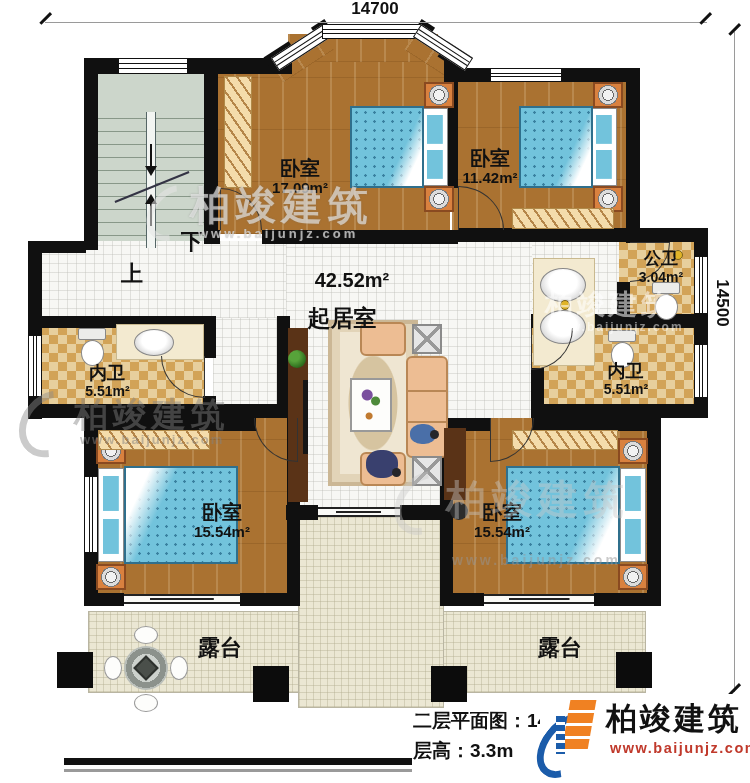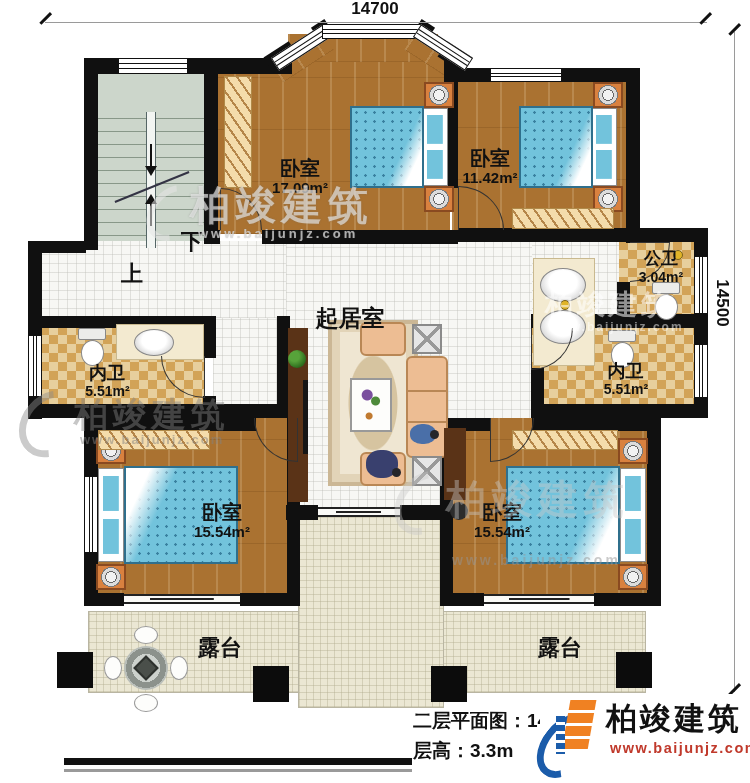--- a/index.html
+++ b/index.html
@@ -232,21 +232,22 @@
   <div class="door" style="left:490px;top:418px;width:44px;height:44px;border-left:1.5px solid #333;border-right:1.5px solid #333;border-bottom:1.5px solid #333;border-bottom-right-radius:100%"></div>
 
   <div class="lbl" style="left:240px;top:158px;width:120px;font-size:20px">卧室</div>
   <div class="lbl" style="left:240px;top:180px;width:120px;font-size:15px">17.09m²</div>
   <div class="lbl" style="left:430px;top:148px;width:120px;font-size:20px">卧室</div>
   <div class="lbl" style="left:430px;top:170px;width:120px;font-size:15px">11.42m²</div>
   <div class="lbl" style="left:625px;top:250px;width:72px;font-size:17px">公卫</div>
   <div class="lbl" style="left:625px;top:270px;width:72px;font-size:14px">3.04m²</div>
   <div class="lbl" style="left:62px;top:364px;width:90px;font-size:18px">内卫</div>
   <div class="lbl" style="left:60px;top:384px;width:95px;font-size:14px">5.51m²</div>
-  <div class="lbl" style="left:288px;top:306px;width:124px;font-size:23px">起居室</div>
+  <div class="lbl" style="left:290px;top:270px;width:124px;font-size:20px">42.52m²</div>
+  <div class="lbl" style="left:280px;top:306px;width:124px;font-size:23px">起居室</div>
   <div class="lbl" style="left:578px;top:362px;width:95px;font-size:18px">内卫</div>
   <div class="lbl" style="left:576px;top:382px;width:100px;font-size:14px">5.51m²</div>
   <div class="lbl" style="left:162px;top:502px;width:120px;font-size:20px">卧室</div>
   <div class="lbl" style="left:162px;top:524px;width:120px;font-size:15px">15.54m²</div>
   <div class="lbl" style="left:442px;top:502px;width:120px;font-size:20px">卧室</div>
   <div class="lbl" style="left:442px;top:524px;width:120px;font-size:15px">15.54m²</div>
   <div class="lbl" style="left:160px;top:636px;width:120px;font-size:22px">露台</div>
   <div class="lbl" style="left:500px;top:636px;width:120px;font-size:22px">露台</div>
   <div class="lbl" style="left:112px;top:262px;width:40px;font-size:22px">上</div>
   <div class="lbl" style="left:172px;top:230px;width:40px;font-size:22px">下</div>

